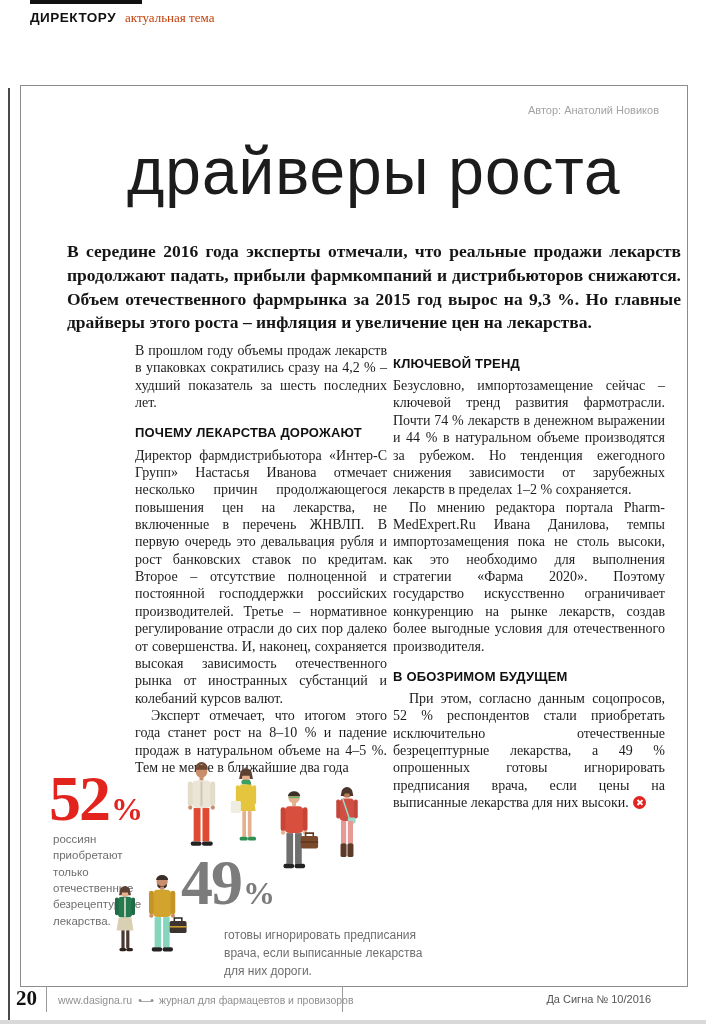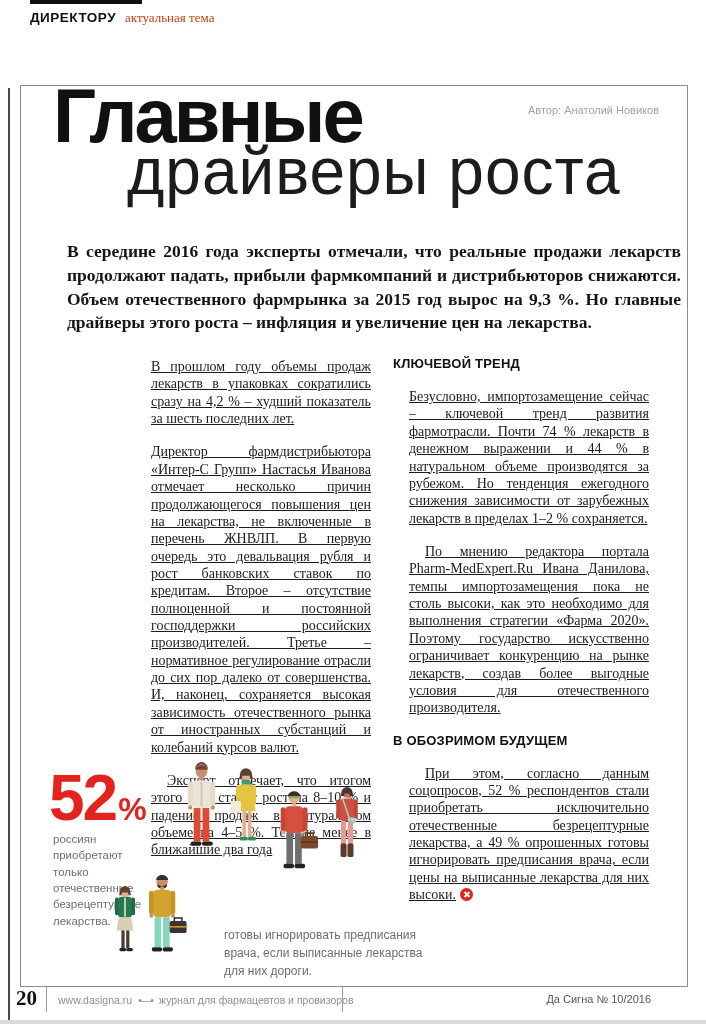--- a/index.html
+++ b/index.html
@@ -27,34 +27,34 @@
   .title2{position:absolute;left:106px;top:52px;margin:0;font-family:"Liberation Sans",sans-serif;
     font-weight:300;font-size:66px;line-height:1;letter-spacing:1px;color:#1c1c1c;
     transform:scaleX(.97);transform-origin:left;}
 
   .lede{position:absolute;left:34px;top:142px;width:614px;margin:12px;
     font-weight:700;font-size:17.5px;line-height:1.36;text-align:justify;color:#151515;}
 
   .col{position:absolute;top:256px;font-size:14px;line-height:1.24;text-align:justify;color:#1c1c1c;}
   .col-left{left:114px;width:252px;}
   .col-right{left:372px;width:272px;}
-  .col p{margin:16px;text-decoration:underline;}
+  .col p{margin:0;}
   .col p.indent{text-indent:16px;}
   .section{margin:14px 0 5px;font-family:"Liberation Sans",sans-serif;font-weight:700;
     font-size:13px;letter-spacing:.2px;color:#111;}
 
   .endmark{display:inline-block;width:13px;height:13px;border-radius:50%;background:#e3231e;
     vertical-align:-2px;margin-left:4px;position:relative;}
   .endmark::before,.endmark::after{content:"";position:absolute;left:6px;top:3px;width:1.8px;
     height:7px;background:#fff;}
   .endmark::before{transform:rotate(45deg);}
   .endmark::after{transform:rotate(-45deg);}
 
   
-  .stat{position:absolute;font-family:Liberation Sans, sans-serif;font-weight:700;line-height:.9;
+  .stat{position:absolute;font-family:Liberation Serif, serif;font-weight:700;line-height:.9;
     white-space:nowrap;}
   .stat .num{font-size:64px;letter-spacing:-2px;}
   .stat .unit{font-size:32px;margin-left:2px;}
   .stat52{left:28px;top:684px;color:#e3231e;}
   .stat49{left:160px;top:768px;color:#7c7c7c;}
   .caption{position:absolute;margin:0;font-family:"Liberation Sans",sans-serif;color:#6e6e6e;}
   .cap52{left:32px;top:745px;width:108px;font-size:11.5px;line-height:1.42;}
   .cap49{left:163px;top:840px;width:208px;font-size:12px;line-height:1.5;margin-left:40px;}
 
   .person{position:absolute;}
@@ -79,44 +79,47 @@
 <div class="rubric">
   <span class="rubric-main">ДИРЕКТОРУ</span><span class="rubric-sub">актуальная тема</span>
 </div>
 
 <div class="reg-line"></div>
 
 <div class="article-box">
 
   <div class="author">Автор: Анатолий Новиков</div>
 
-  <h1 class="title1">Главные</h1>
   <h1 class="title2">драйверы роста</h1>
 
   <p class="lede">В середине 2016 года эксперты отмечали, что реальные продажи лекарств продолжают падать, прибыли фармкомпаний и дистрибьюторов снижаются. Объем отечественного фармрынка за 2015 год вырос на 9,3 %. Но главные драйверы этого роста – инфляция и увеличение цен на лекарства.</p>
 
   <div class="col col-left">
     <p>В прошлом году объемы продаж лекарств в упаковках сократились сразу на 4,2 % – худший показатель за шесть последних лет.</p>
+    <h3 class="section">ПОЧЕМУ ЛЕКАРСТВА ДОРОЖАЮТ</h3>
     <p>Директор фармдистрибьютора «Интер-С Групп» Настасья Иванова отмечает несколько причин продолжающегося повышения цен на лекарства, не включенные в перечень ЖНВЛП. В первую очередь это девальвация рубля и рост банковских ставок по кредитам. Второе – отсутствие полноценной и постоянной господдержки российских производителей. Третье – нормативное регулирование отрасли до сих пор далеко от совершенства. И, наконец, сохраняется высокая зависимость отечественного рынка от иностранных субстанций и колебаний курсов валют.</p>
     <p class="indent">Эксперт отмечает, что итогом этого года станет рост на 8–10 % и падение продаж в натуральном объеме на 4–5 %. Тем не менее в ближайшие два года</p>
   </div>
 
   <div class="col col-right">
     <h3 class="section">КЛЮЧЕВОЙ ТРЕНД</h3>
     <p>Безусловно, импортозамещение сейчас – ключевой тренд развития фармотрасли. Почти 74 % лекарств в денежном выражении и 44 % в натуральном объеме производятся за рубежом. Но тенденция ежегодного снижения зависимости от зарубежных лекарств в пределах 1–2 % сохраняется.</p>
     <p class="indent">По мнению редактора портала Pharm-MedExpert.Ru Ивана Данилова, темпы импортозамещения пока не столь высоки, как это необходимо для выполнения стратегии «Фарма 2020». Поэтому государство искусственно ограничивает конкуренцию на рынке лекарств, создав более выгодные условия для отечественного производителя.</p>
     <h3 class="section">В ОБОЗРИМОМ БУДУЩЕМ</h3>
     <p class="indent"><span>При этом, согласно данным соцопросов, 52 % респондентов стали приобретать исключительно отечественные безрецептурные лекарства, а 49 % опрошенных готовы игнорировать предписания врача, если цены на выписанные лекарства для них высоки.</span><span class="endmark"></span></p>
   </div>
 
   <div class="stat stat52">
     <span class="num">52</span><span class="unit">%</span>
   </div>
   <p class="caption cap52">россиян приобретают только отечественные безрецептурные лекарства.</p>
 
+  <div class="stat stat49">
+    <span class="num">49</span><span class="unit">%</span>
+  </div>
   <p class="caption cap49">готовы игнорировать предписания врача, если выписанные лекарства для них дороги.</p>
 
   <svg class="person" style="left:156px;top:676px;width:49px;height:98px" viewBox="0 0 50 100">
     <circle cx="25" cy="10" r="6" fill="#c98e6b"></circle>
     <path d="M18.6 9 a6.4 6.4 0 0 1 12.8 0 l0 -2.5 a6.4 6.4 0 0 0 -12.8 0 z" fill="#6f4630"></path>
     <path d="M18.6 8 a6.4 5 0 0 1 12.8 0 z" fill="#6f4630"></path>
     <rect x="23" y="15" width="4" height="4" fill="#c98e6b"></rect>
     <rect x="15" y="19" width="20" height="28" rx="5" fill="#eae5d6"></rect>
     <rect x="24" y="20" width="2" height="25" fill="#cfc8b0"></rect>
     <rect x="11" y="20" width="5" height="25" rx="2.5" fill="#e2dcc9"></rect>

